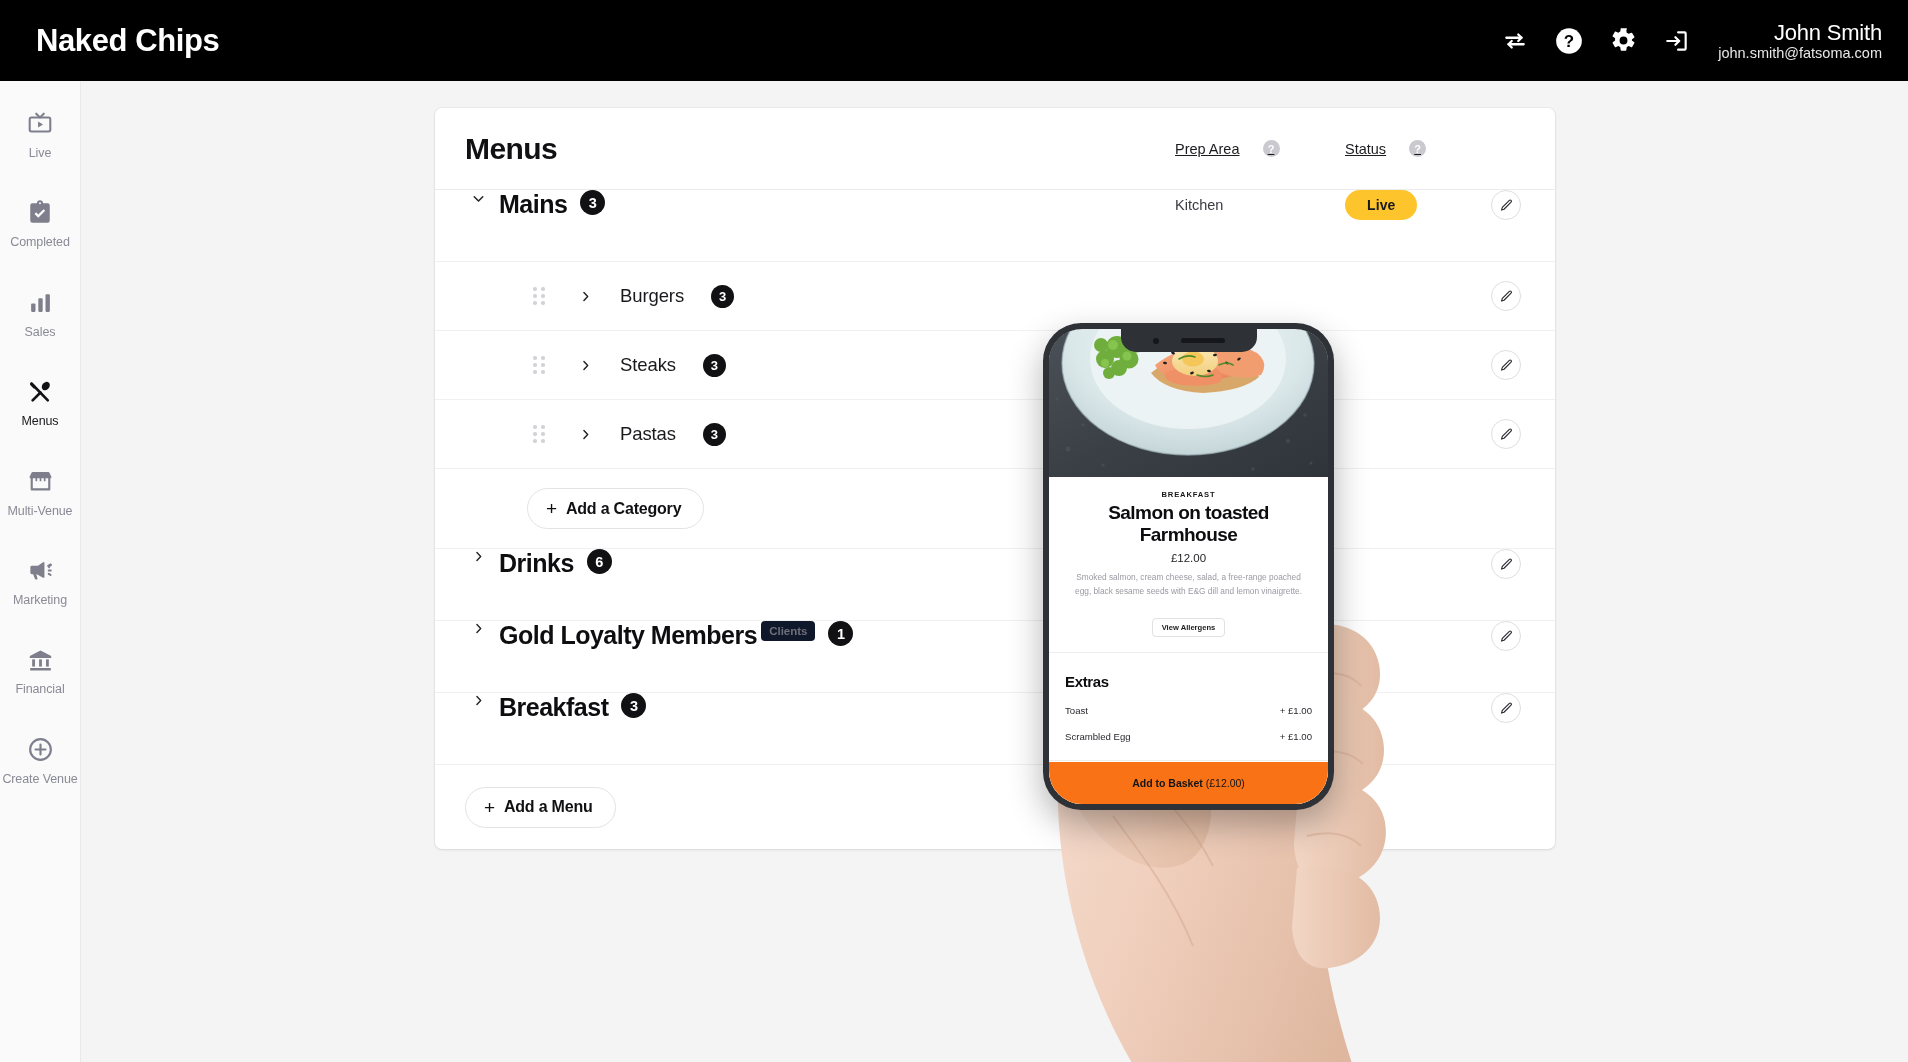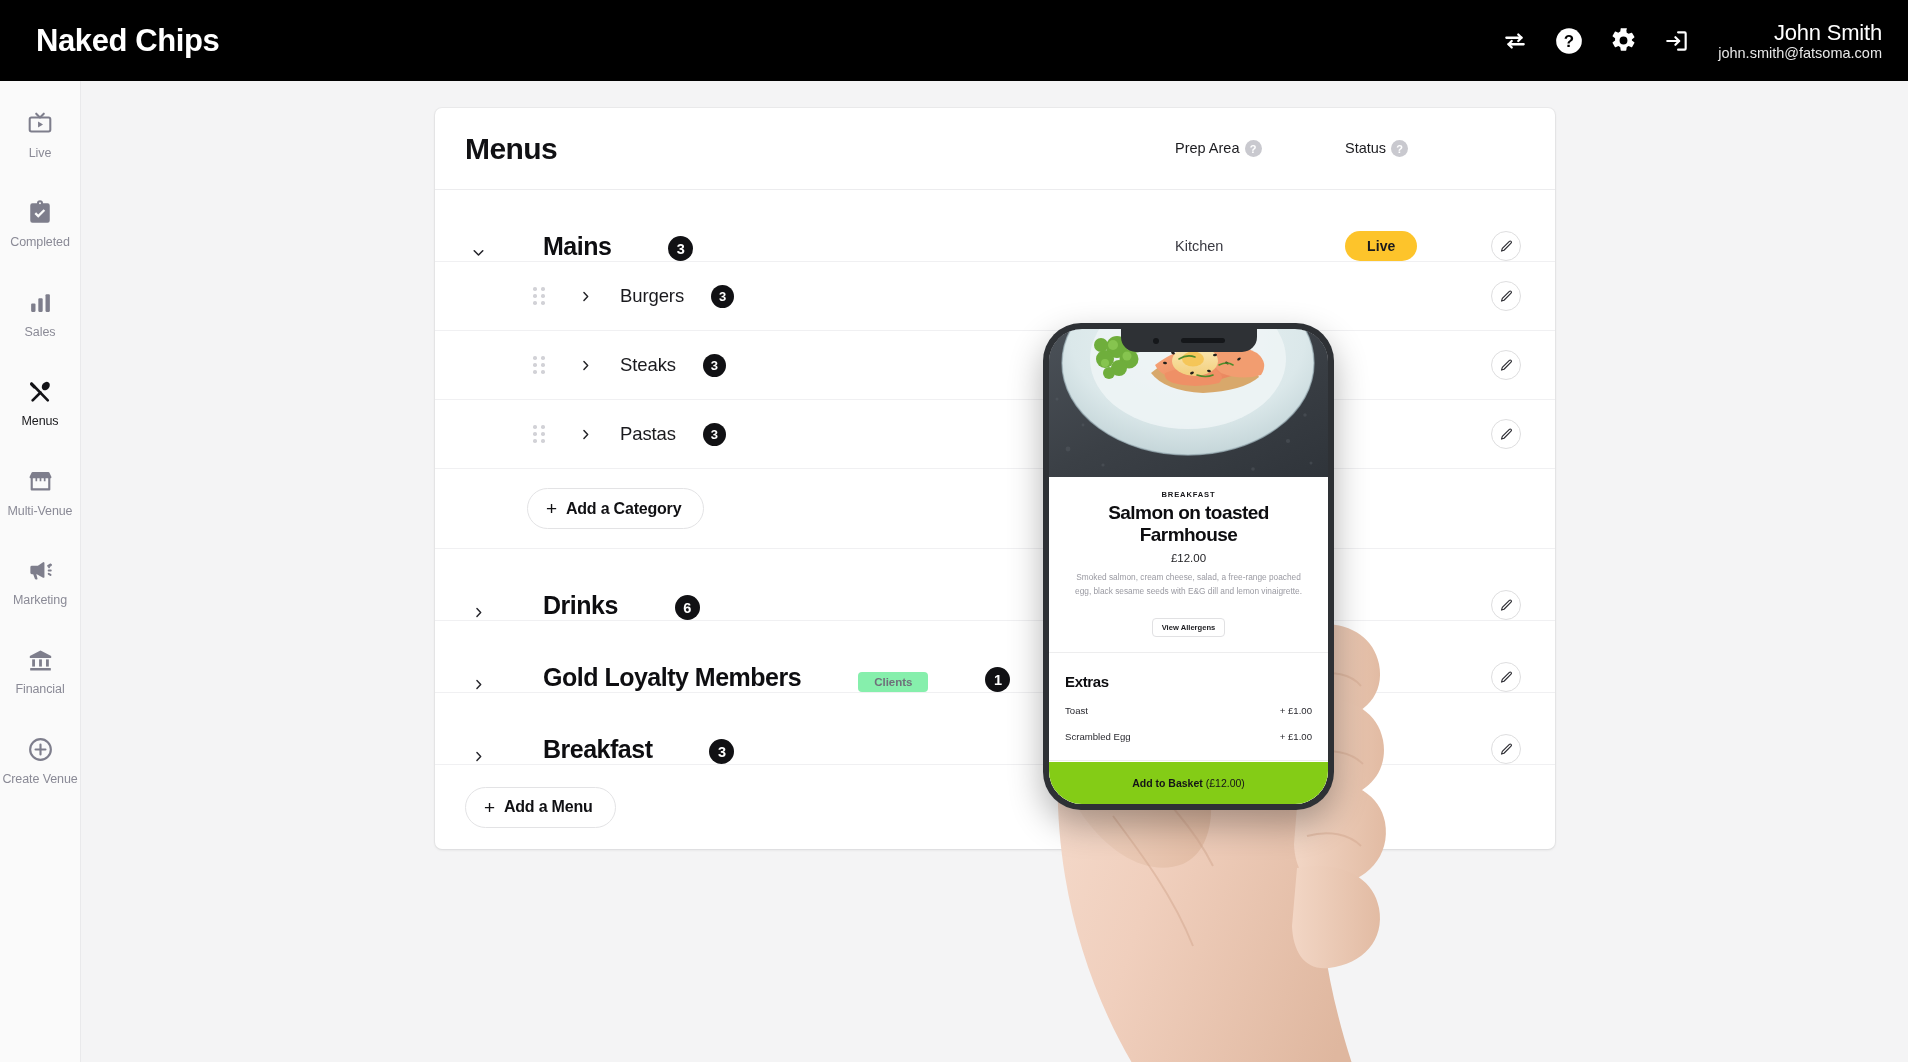--- a/index.html
+++ b/index.html
@@ -59,55 +59,54 @@
     background:#fff; border-radius:7px;
     box-shadow:0 1px 3px rgba(16,16,20,.09), 0 0 0 1px rgba(16,16,20,.035);
   }
   .card-head{
     height:82px; display:flex; align-items:center; padding:0 34px 0 30px;
     border-bottom:1px solid #ececee;
   }
   .page-title{ font-size:30px; font-weight:600; color:#111114; letter-spacing:-0.6px;}
   .head-cols{ margin-left:auto; display:flex; align-items:center; }
   .head-col{
-    display:flex; align-items:flex-start; gap:5px;
-    font-size:14.5px; color:#1c1c20; font-weight:400;
+    display:flex; align-items:flex-end; gap:23px;
+    font-size:14.5px; color:#1c1c20; font-weight:400;text-decoration:underline;
   }
   .head-col.prep{ width:170px; justify-content:flex-start; }
   .head-col.status{ width:120px; justify-content:flex-start; }
   .q-badge{
     width:17px; height:17px; border-radius:50%;
     background:#c9c9cf; color:#fff; font-size:11px; font-weight:700;
     display:flex; align-items:center; justify-content:center;
   }
 
   
   .menu-row{
-    display:flex; align-items:flex-end; height:72px; padding:0 34px 0 30px;
+    display:flex; align-items:flex-start; height:72px; padding:0 34px 0 30px;
     border-bottom:1px solid #f0f0f2;
-    gap:44px;
   }
   .menu-row:last-child{ border-bottom:none; }
   .chev{
     width:26px; display:flex; align-items:center; justify-content:center;
     cursor:pointer; color:#25252b; flex:none;
   }
   .menu-name{
     font-size:25px; font-weight:700; color:#0e0e11; letter-spacing:-0.5px;
     margin-left:8px;
   }
   .count-badge{
     min-width:25px; height:25px; padding:0 7px; border-radius:13px;
     background:#111114; color:#fff; font-size:14.5px; font-weight:700;
     display:flex; align-items:center; justify-content:center;
     margin-left:13px; flex:none;
   }
   .clients-tag{
-    background:#86efac; color:#6f6f7a; font-size:11.5px; font-weight:600;
-    padding:4px 16px; border-radius:4px; margin-left:13px; flex:none;
+    background:#0f172a; color:#6f6f7a; font-size:11.5px; font-weight:600;
+    padding:4px 8px; border-radius:4px; margin-left:4px; flex:none;
   }
   .row-right{ margin-left:auto; display:flex; align-items:center; }
   .prep-cell{
     width:170px; font-size:14.5px; color:#3a3a42; text-align:left;
   }
   .status-cell{ width:120px; display:flex; }
   .live-pill{
     background:#fdc42b; color:#1a1a1d; font-size:14px; font-weight:700;
     padding:7px 22px; border-radius:16px; letter-spacing:.1px;
   }
@@ -212,21 +211,21 @@
   }
   .p-h2{ font-size:15px; font-weight:700; color:#0d0d10; letter-spacing:-0.35px;}
   .p-line{
     display:flex; justify-content:space-between; align-items:center;
     font-size:9.6px; color:#2a2a30; margin-top:15px;
   }
   .p-opt{ font-size:9.6px; color:#2a2a30; margin-top:14px; }
   .p-sect.pad2{ padding:20px 16px 18px; }
   .basket{
     position:absolute; left:0; bottom:0; width:100%; height:42px;
-    background:#84cc16; display:flex; align-items:center; justify-content:center;
+    background:#f97316; display:flex; align-items:center; justify-content:center;
     font-size:10.5px; color:#141417; z-index:7;
   }
   .basket b{ font-weight:700; }
   .basket span{ font-weight:400; margin-left:3px;}
 </style>
 </head>
 <body>
 
 <div class="topbar">
   <div class="brand">Naked Chips</div>

